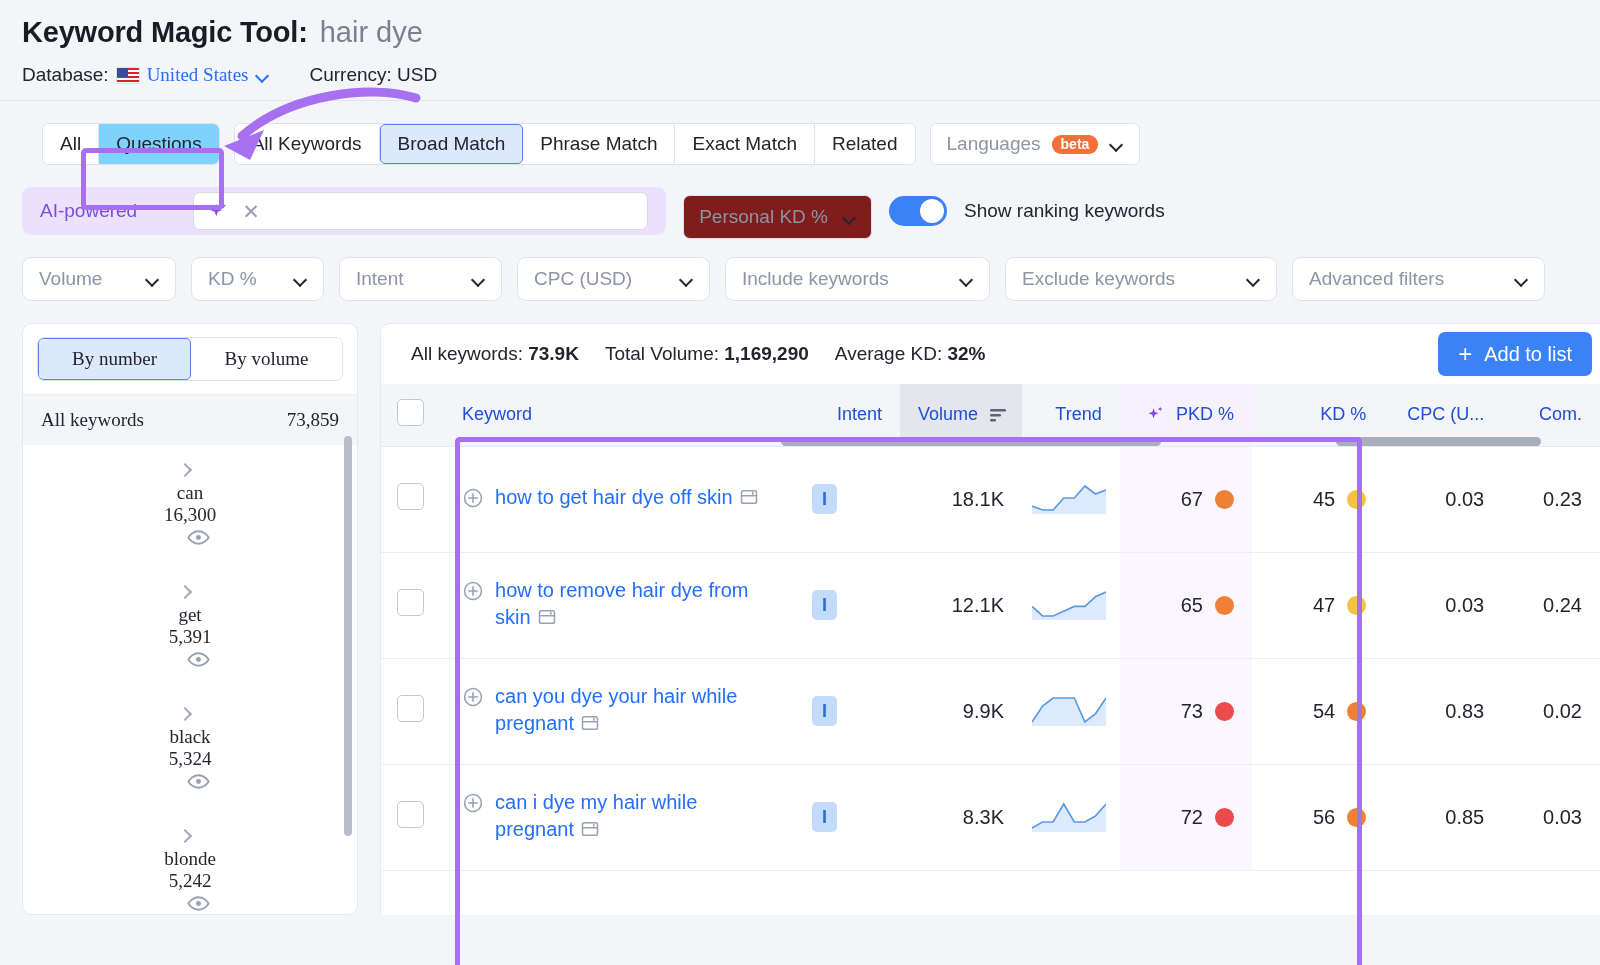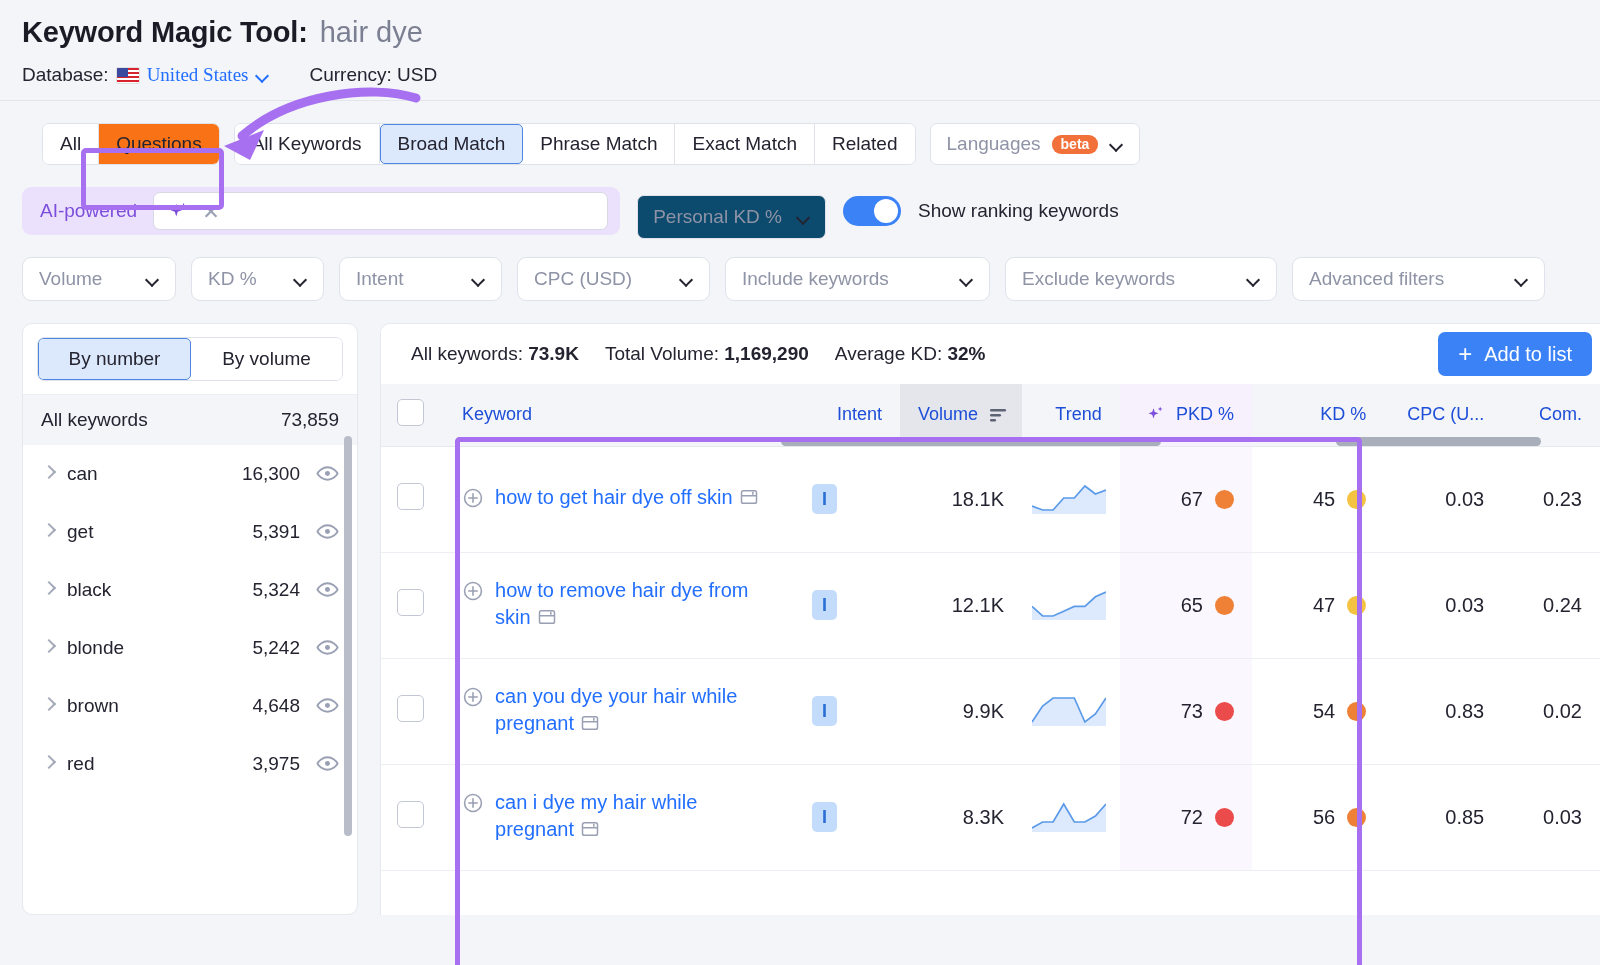--- a/index.html
+++ b/index.html
@@ -42,49 +42,49 @@
   .btn-group {
     display: flex; background: #fff; border: 1px solid #dfe2ea;
     border-radius: 7px; overflow: hidden; height: 42px;
   }
   .tab {
     display: flex; align-items: center; padding: 0 17px; height: 100%;
     font-size: 19px; color: #242431; border-right: 1px solid #dfe2ea;
     background: #fff; cursor: pointer; white-space: nowrap;
   }
   .tab:last-child { border-right: none; }
-  .tab.active { background: #f97316; }
+  .tab.active { background: #7dd3fc; }
   .tab.boxed-active { background: #dce8fb; border: 1.6px solid #4e86e0; border-radius: 5px; }
   .pill-select {
     display: flex; align-items: center; gap: 11px; height: 42px; padding: 0 16px;
     background: #fff; border: 1px solid #dfe2ea; border-radius: 7px;
     font-size: 19px; color: #8e93a6; cursor: pointer;
   }
   .beta-badge {
     background: #f2713a; color: #fff; border-radius: 9px;
     font-size: 14px; font-weight: bold; padding: 2px 9px 3px 9px; line-height: 1;
   }
 
   
   .ai-row { display: flex; align-items: center; gap: 17px; margin-top: 18px; }
   .ai-wrap {
     display: flex; align-items: center; background: #ece1fd;
-    border-radius: 9px; padding: 5px 12px 5px 0; height: 48px;
+    border-radius: 9px; padding: 5px 18px 5px 0; height: 48px; gap: 40px;
   }
   .ai-label { font-size: 19px; color: #7c4ddb; padding: 0 16px 0 18px; white-space: nowrap; }
   .ai-input {
     display: flex; align-items: center; gap: 12px; background: #fff;
     border: 1px solid #d7d9e3; border-radius: 7px; height: 38px;
     padding: 0 12px 0 14px; width: 455px;
   }
   .ai-input .value { font-size: 19px; color: #242431; flex: 1; }
   .x-icon { font-size: 21px; color: #9aa0b3; cursor: pointer; line-height: 1; }
   .kd-select {
     display: flex; align-items: center; gap: 14px; height: 44px; padding: 0 15px;
-    background: #0c4a6e; border: 1px solid #dfe2ea; border-radius: 7px;
+    background: #7f1d1d; border: 1px solid #dfe2ea; border-radius: 7px;
     font-size: 19px; color: #8e93a6; cursor: pointer; margin-top: 12px;
   }
   .toggle {
     width: 58px; height: 30px; border-radius: 15px; background: #3b82f6;
     position: relative; cursor: pointer; flex: none;
   }
   .toggle .knob { position: absolute; right: 3px; top: 3px; width: 24px; height: 24px; border-radius: 50%; background: #fff; }
   .toggle-label { font-size: 19px; color: #242431; }
 
   
@@ -96,37 +96,37 @@
     font-size: 19px; color: #8e93a6; cursor: pointer; white-space: nowrap;
   }
   .filter .chev { color: #242431; }
 
   
   .body { display: flex; gap: 22px; padding: 22px 0 0 22px; }
 
   
   .sidebar {
     width: 336px; background: #fff; border: 1px solid #e6e8f0;
-    border-radius: 10px; overflow: hidden; height: 592px; position: relative;
+    border-radius: 10px; overflow: hidden; height: 592px; position: relative; font-family: Liberation Serif, serif;
   }
   .seg-wrap { padding: 13px 14px; }
   .segmented { display: flex; border: 1px solid #dfe2ea; border-radius: 7px; overflow: hidden; height: 44px; }
   .seg {
     flex: 1; display: flex; align-items: center; justify-content: center;
     font-size: 19px; background: #fff; cursor: pointer;
   }
   .seg.active { background: #dce8fb; border: 1.6px solid #4e86e0; border-radius: 5px; }
   .kw-all {
     display: flex; align-items: center; justify-content: space-between;
     padding: 14px 18px; background: #f4f5f9; border-top: 1px solid #eceef4;
     font-size: 19px;
   }
   .kw-row {
     display: flex; align-items: center; padding: 17px 18px 17px 18px;
-    font-size: 19px; border-bottom: 1px solid transparent;
+    font-size: 19px; border-bottom: 1px solid transparent; flex-direction: column;
   }
   .kw-caret { width: 26px; color: #a4a9ba; font-size: 17px; }
   .kw-caret .chev { transform: rotate(-90deg); }
   .kw-name { flex: 1; }
   .kw-count { color: #242431; }
   .eye {
     margin-left: 16px; width: 23px; height: 23px; color: #9aa0b3; flex: none;
     display: flex; align-items: center; justify-content: center;
   }
   .sb-track { position: absolute; right: 5px; top: 86px; bottom: 10px; width: 8px; }

